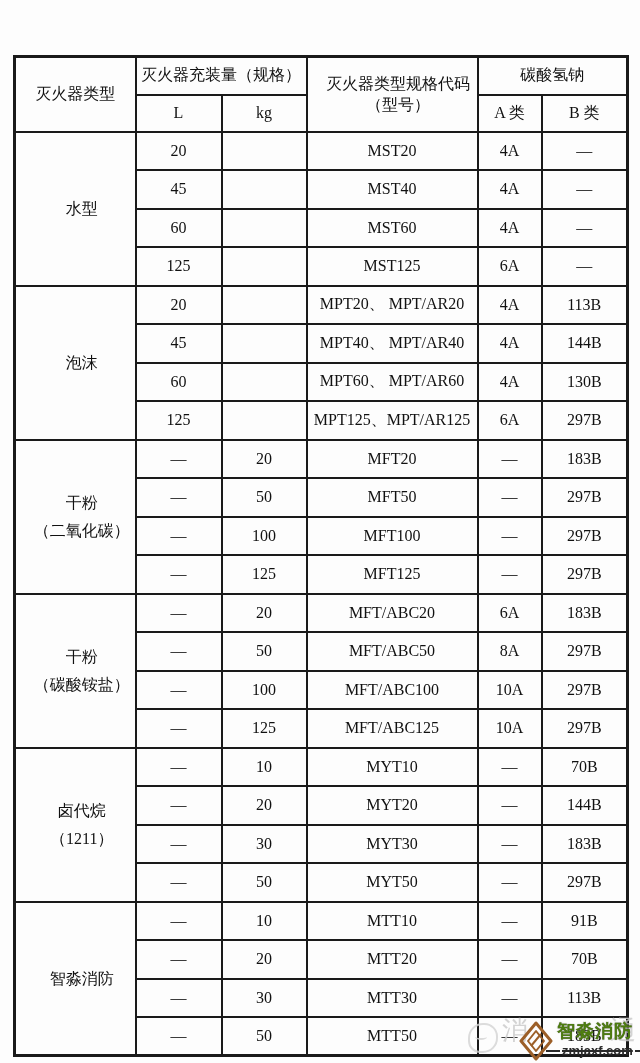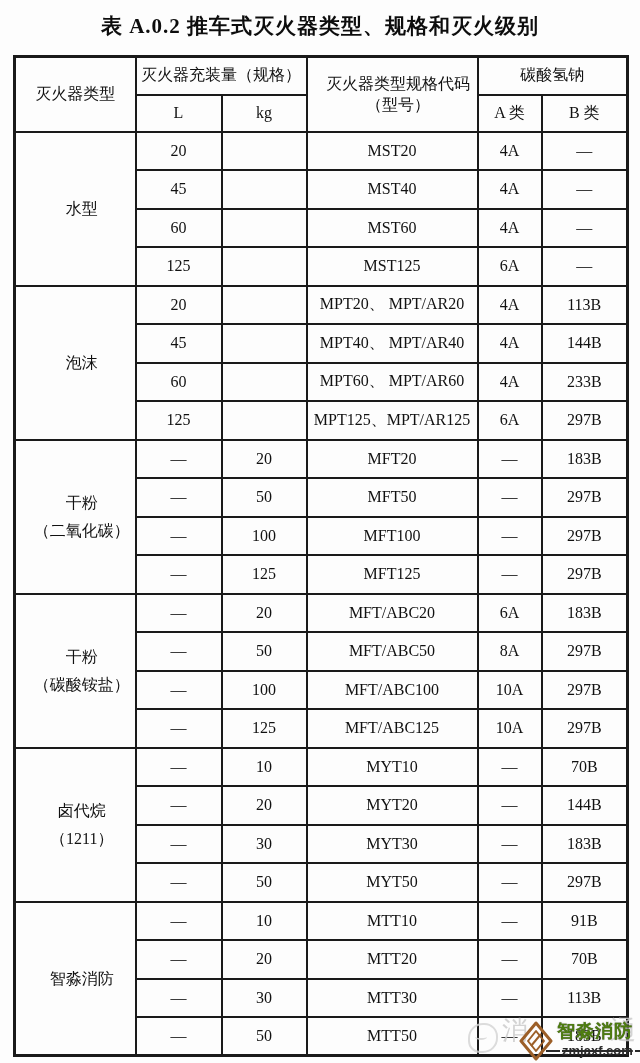--- a/index.html
+++ b/index.html
@@ -115,21 +115,20 @@
     width: 14px; height: 2px;
     background: #2a2a2a;
     margin: 0 2px;
   }
 </style>
 </head>
 <body>
 
 <div class="page">
 
-  <h1 class="title">表 A.0.2  推车式灭火器类型、规格和灭火级别</h1>
 
   <table class="spec-table">
     <colgroup>
       <col style="width:121px">
       <col style="width:86px">
       <col style="width:85px">
       <col style="width:171px">
       <col style="width:64px">
       <col style="width:86px">
     </colgroup>
@@ -197,21 +196,21 @@
           <td></td>
           <td>MPT40、 MPT/AR40</td>
           <td>4A</td>
           <td>144B</td>
         </tr>
         <tr>
           <td>60</td>
           <td></td>
           <td>MPT60、 MPT/AR60</td>
           <td>4A</td>
-          <td>233B</td>
+          <td>130B</td>
         </tr>
         <tr>
           <td>125</td>
           <td></td>
           <td>MPT125、MPT/AR125</td>
           <td>6A</td>
           <td>297B</td>
         </tr>
         <tr>
           <td class="type-cell" rowspan="4">

